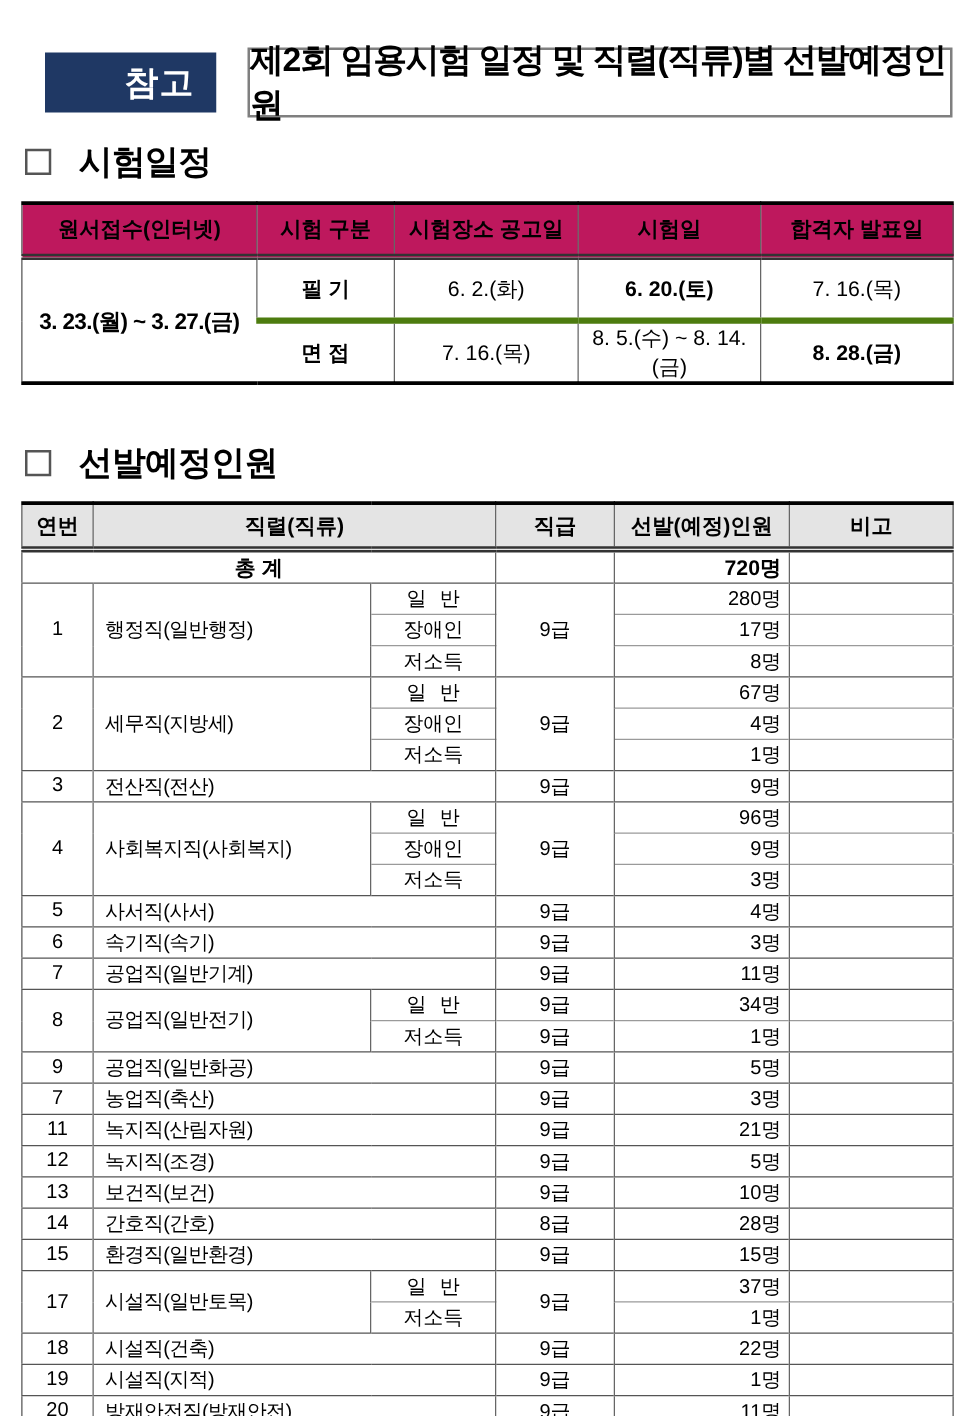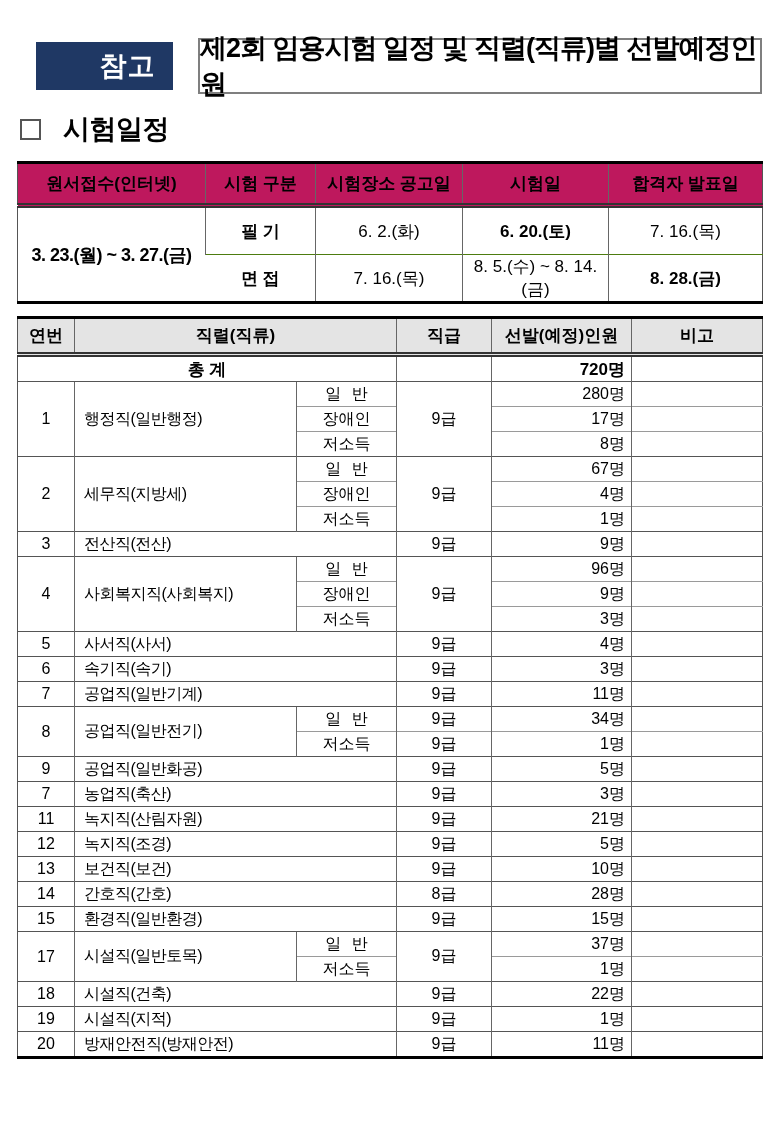--- a/index.html
+++ b/index.html
@@ -40,21 +40,21 @@
     border-left:1px solid #555;border-right:1px solid #555;
     margin-top:14px;font-size:17px;
   }
   .sched th{
     background:#be185d;height:39px;font-weight:bold;font-size:17px;
     border-bottom:5px double #333;border-left:1px solid #666;
     text-align:center;padding:0;
   }
   .sched td{
     height:46px;text-align:center;vertical-align:middle;
-    border-left:1px solid #666;border-top:1px solid #4d7c0f;padding:0;
+    border-left:1px solid #666;border-top:5px solid #4d7c0f;padding:0;
   }
   .sched th:first-child,.sched td:first-child{border-left:none;}
   .sched .b{font-weight:bold;}
   .sched .period{font-size:18px;font-weight:bold;letter-spacing:-0.5px;}
 
   
   .sel{
     border-top:3px solid #000;border-bottom:3px solid #000;
     border-left:1px solid #555;border-right:1px solid #555;
     margin-top:12px;font-size:16px;
@@ -122,20 +122,24 @@
       </tr>
       <tr>
         <td class="b">면 접</td>
         <td>7. 16.(목)</td>
         <td>8. 5.(수) ~ 8. 14.(금)</td>
         <td class="b">8. 28.(금)</td>
       </tr>
     </tbody>
   </table>
 
+  <div class="section-heading" style="margin-top:44px;">
+    <span class="square"></span>
+    <span>선발예정인원</span>
+  </div>
 
   <table class="sel" id="sel-table">
     <colgroup>
       <col style="width:57px">
         <col style="width:222px">
         <col style="width:100px">
       <col style="width:95px">
         <col style="width:140px">
         <col style="width:131px">
     </colgroup>

